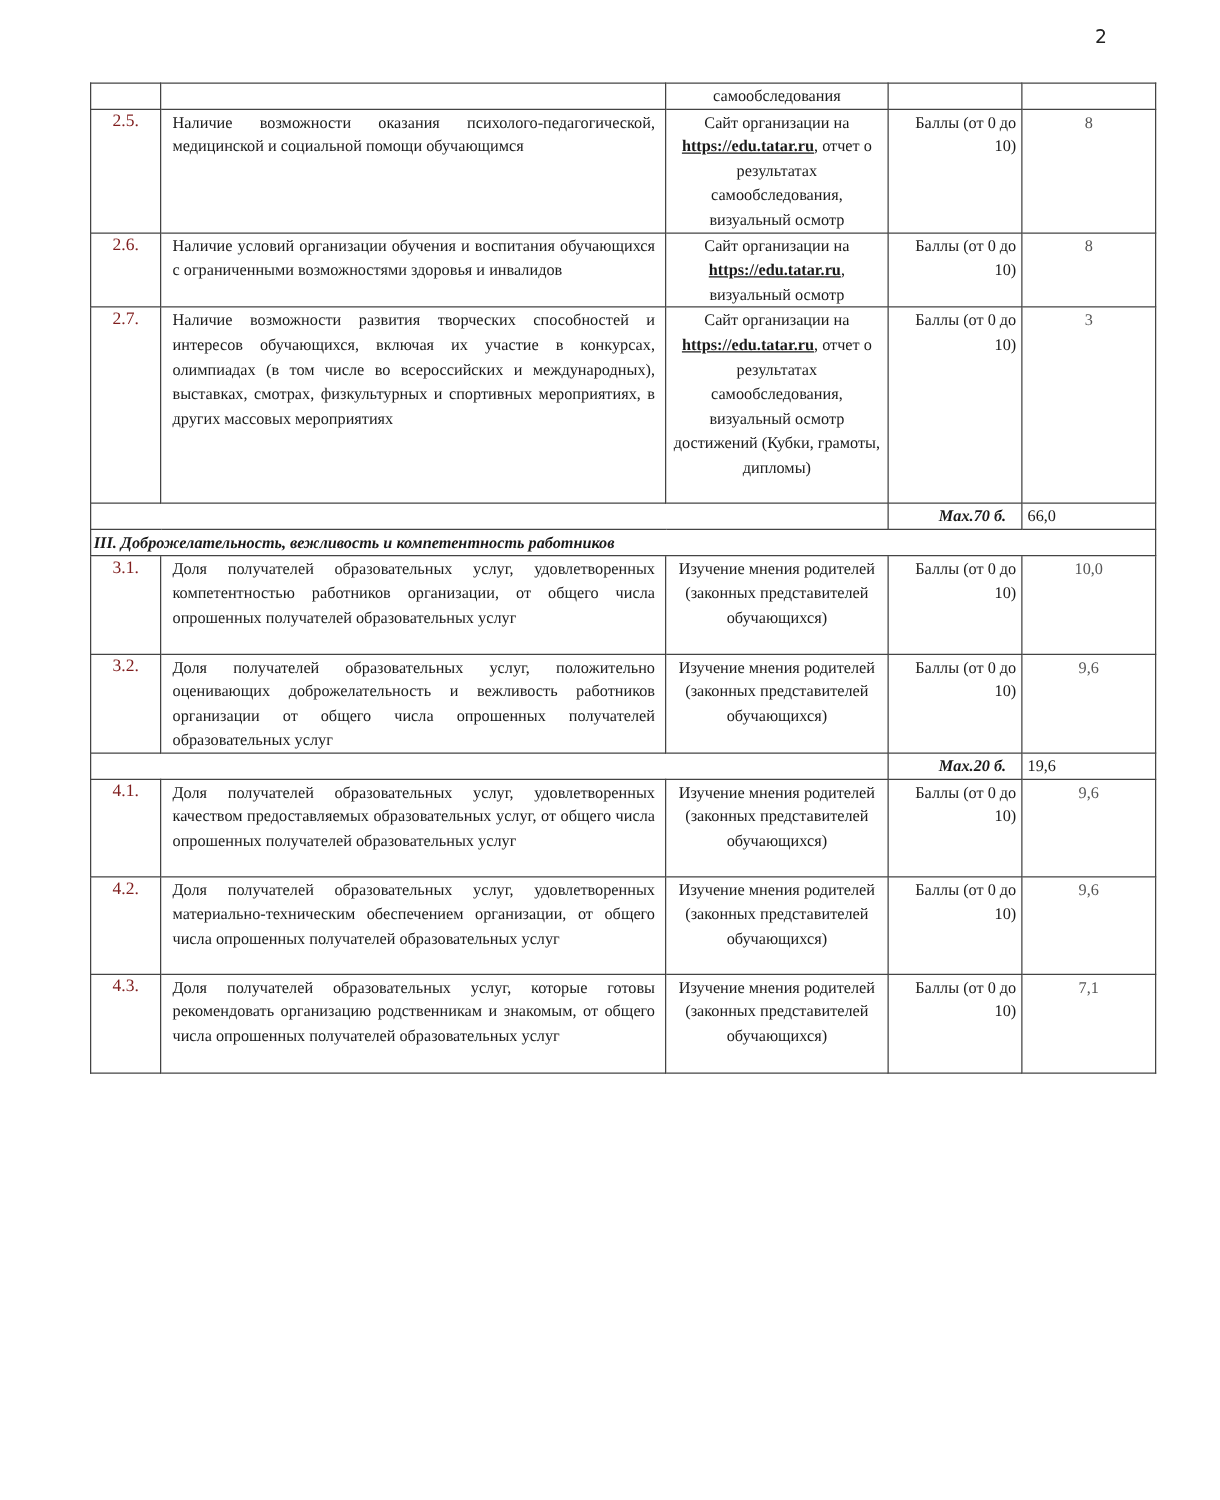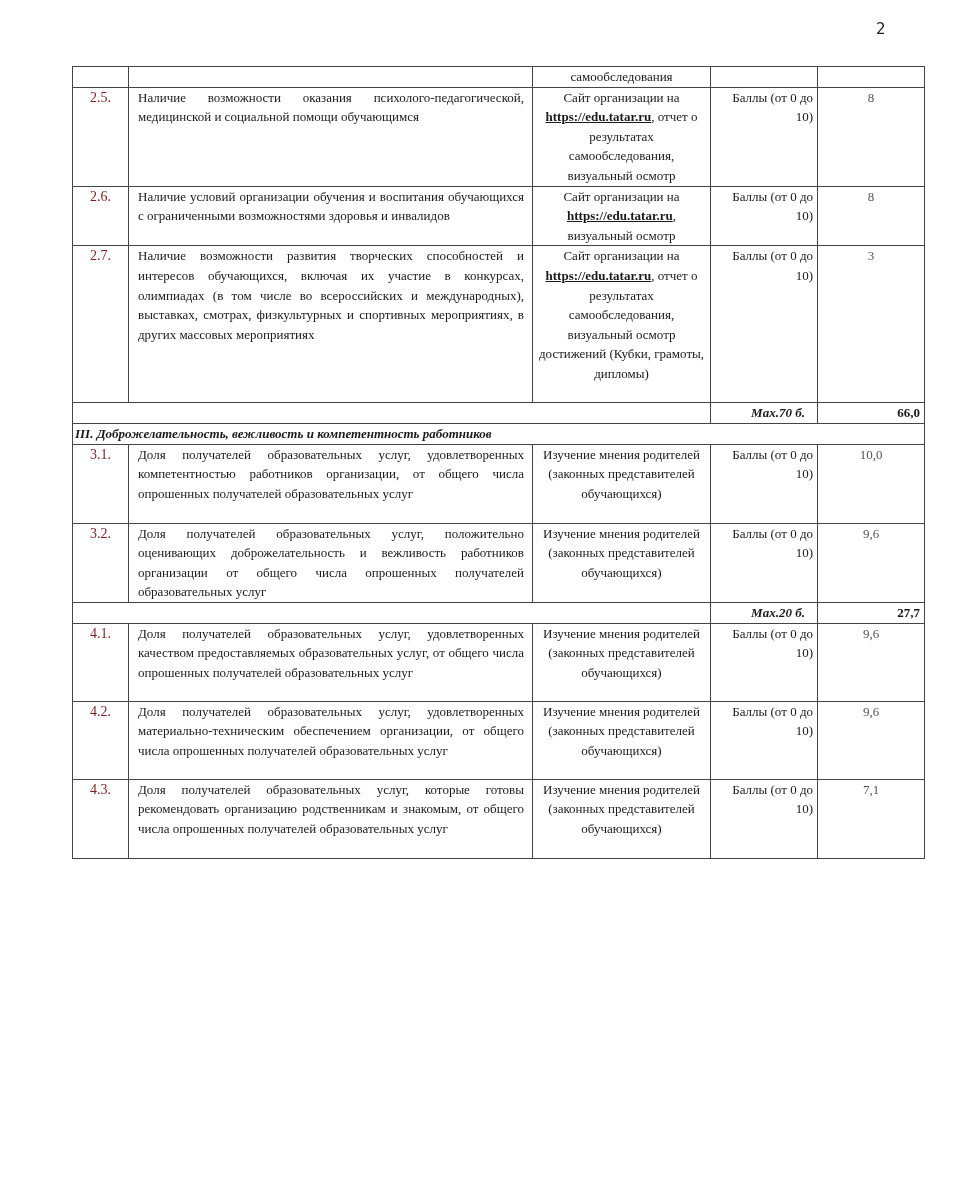--- a/index.html
+++ b/index.html
@@ -12,21 +12,21 @@
     td { border: 1px solid #444; padding: 0 4px; vertical-align: top;
          font-size: 13px; line-height: 19.6px; }
     col.c1 { width: 56px; } col.c2 { width: 404px; } col.c3 { width: 178px; }
     col.c4 { width: 107px; } col.c5 { width: 107px; }
     .num { text-align: center; color: #7f1d1d; font-size: 14px; }
     .desc { text-align: justify; text-align-last: left; padding-left: 9px; padding-right: 8px; }
     .src { text-align: center; }
     .unit { text-align: right; }
     .score { text-align: center; color: #555; }
     .max { text-align: center; font-weight: bold; font-style: italic; padding-left: 32px; }
-    .total { text-align: right; font-weight: bold; }
+    .total { text-align: left; font-weight: normal; }
     .section { font-weight: bold; font-style: italic; padding-left: 2px; margin-left: 24px; }
     .link { text-decoration: underline; font-weight: bold; }
   </style>
 </head>
 <body>
 
 <div class="page-number">2</div>
 
 <table>
   <colgroup>
@@ -100,21 +100,21 @@
       <td class="num">3.2.</td>
       <td class="desc">Доля получателей образовательных услуг, положительно оценивающих доброжелательность и вежливость работников организации от общего числа опрошенных получателей образовательных услуг</td>
       <td class="src">Изучение мнения родителей (законных представителей обучающихся)</td>
       <td class="unit">Баллы (от 0 до 10)</td>
       <td class="score">9,6</td>
     </tr>
 
     <tr style="height:20px">
       <td colspan="3"></td>
       <td class="max">Max.20 б.</td>
-      <td class="total">27,7</td>
+      <td class="total">19,6</td>
     </tr>
 
 
     <tr style="height:78px">
       <td class="num">4.1.</td>
       <td class="desc">Доля получателей образовательных услуг, удовлетворенных качеством предоставляемых образовательных услуг, от общего числа опрошенных получателей образовательных услуг</td>
       <td class="src">Изучение мнения родителей (законных представителей обучающихся)</td>
       <td class="unit">Баллы (от 0 до 10)</td>
       <td class="score">9,6</td>
     </tr>

